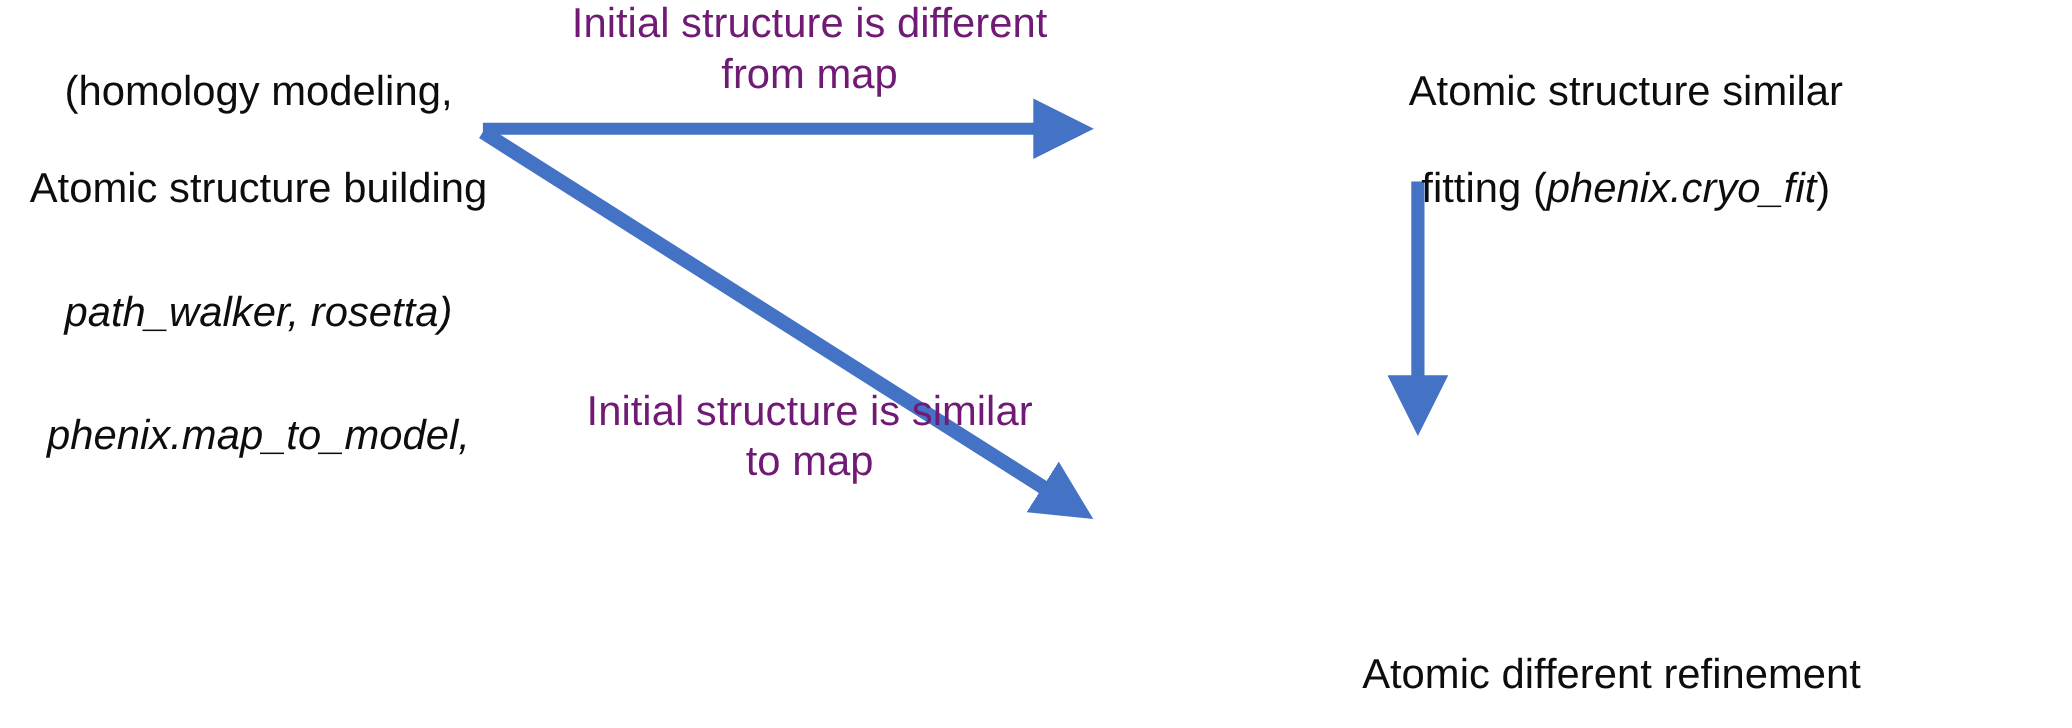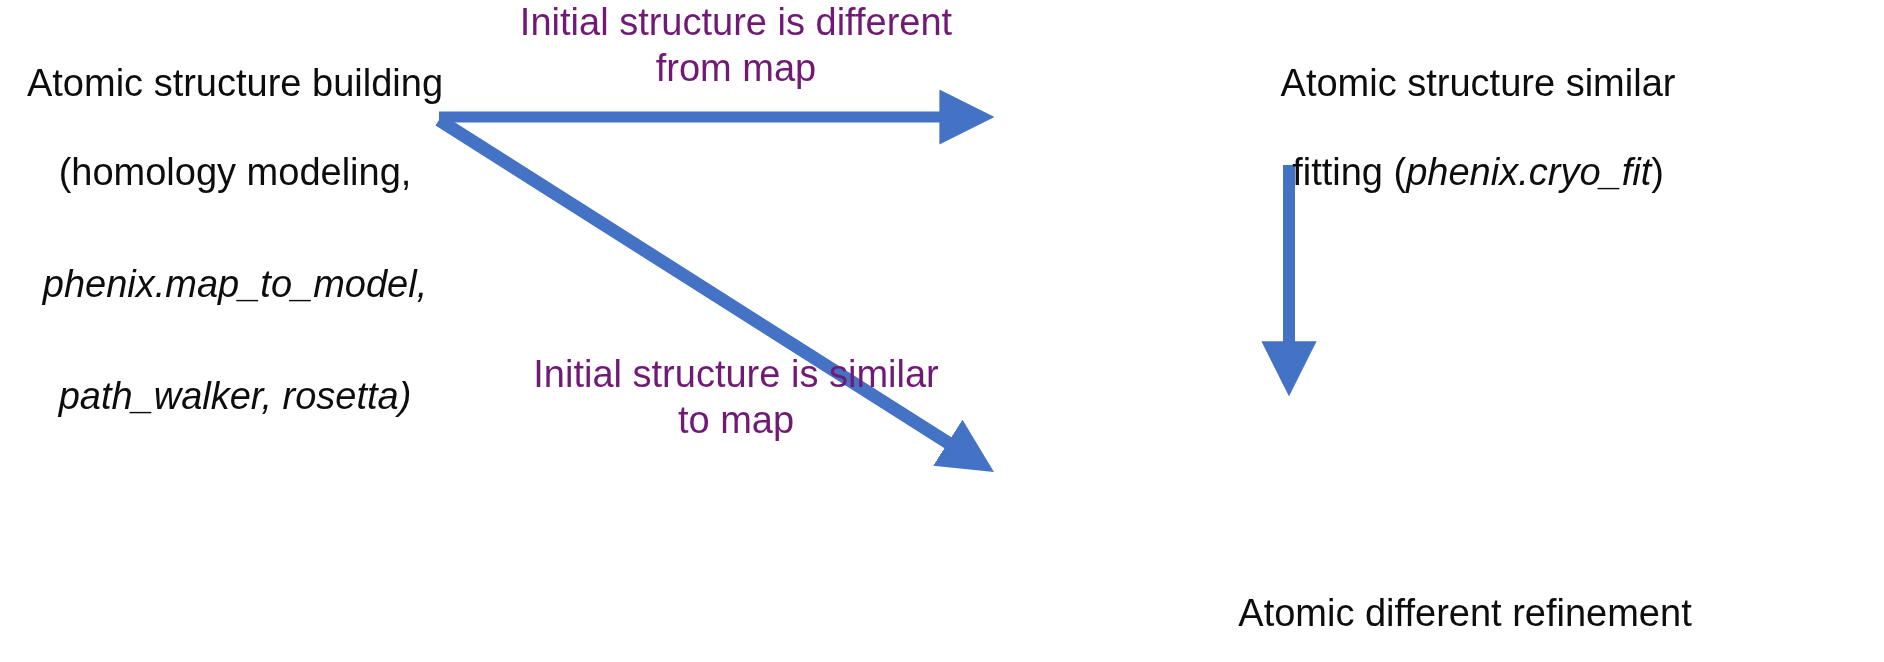--- a/index.html
+++ b/index.html
@@ -102,24 +102,24 @@
     <g>
       <line x1="439" y1="120" x2="972" y2="458" stroke="#4472c4" stroke-width="13" marker-end="url(#arrowhead-d)"></line>
     </g>
 
     <g>
       <line x1="1289" y1="165" x2="1289" y2="370" stroke="#4472c4" stroke-width="12" marker-end="url(#arrowhead-v)"></line>
     </g>
   </svg>
 
   <div class="node" id="node-building">
+    <span class="ln">(homology modeling,</span>
     <span class="ln">Atomic structure building</span>
-    <span class="ln">(homology modeling,</span>
+    <span class="ln mono-ital">path_walker, rosetta)</span>
     <span class="ln mono-ital">phenix.map_to_model,</span>
-    <span class="ln mono-ital">path_walker, rosetta)</span>
   </div>
 
   <div class="node" id="node-fitting">
     <span class="ln">Atomic structure similar</span>
     <span class="ln"><span>fitting (</span><span class="mono-ital">phenix.cryo_fit</span><span>)</span></span>
   </div>
 
   <div class="node" id="node-refinement">
     <span class="ln">Atomic different refinement</span>
     

